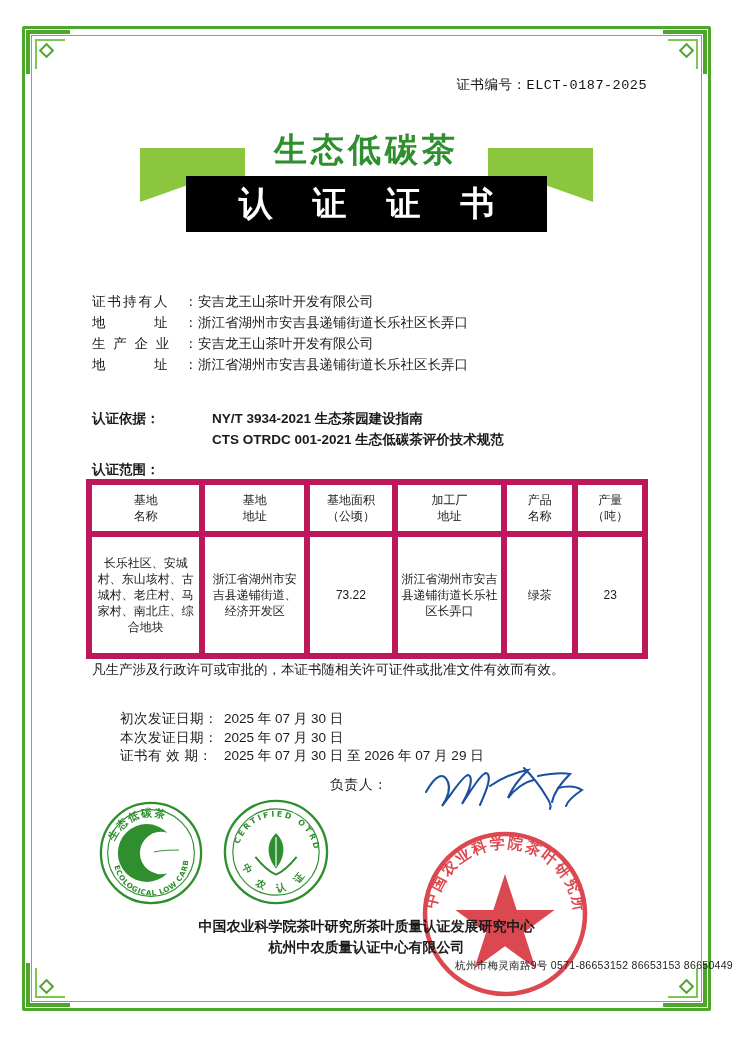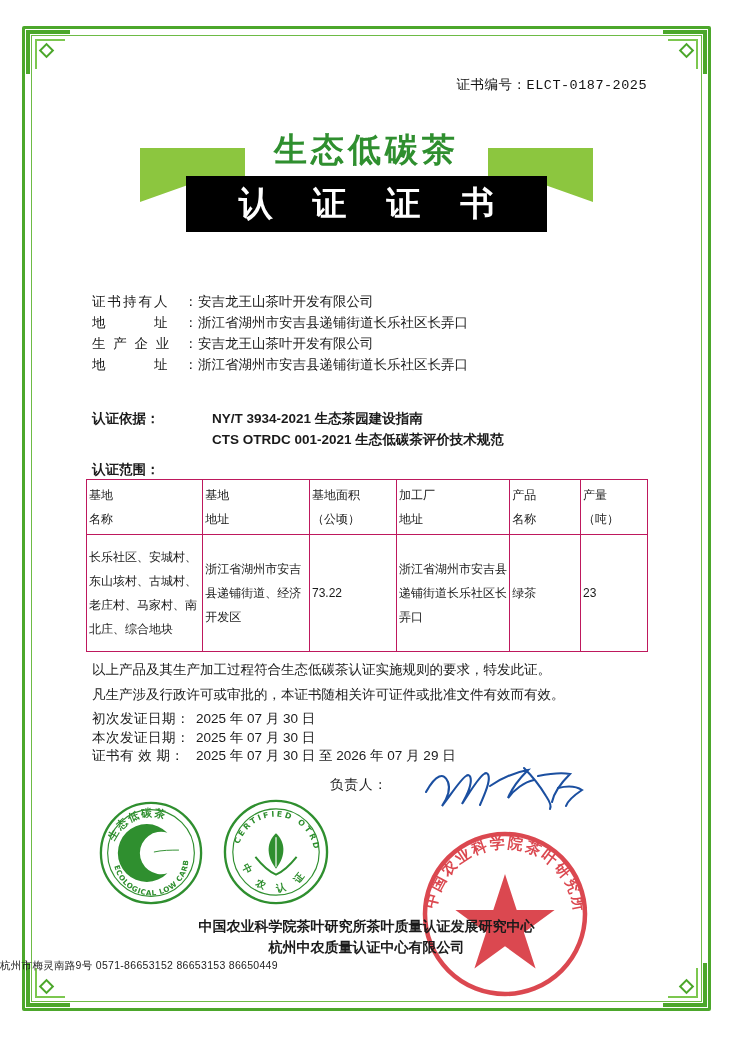--- a/index.html
+++ b/index.html
@@ -163,25 +163,25 @@
   }
   table.scope {
     position: absolute;
     left: 86px;
     top: 479px;
     width: 562px;
     border-collapse: collapse;
     font-size: 12px;
   }
   table.scope th, table.scope td {
-    border: 1px solid #be185d;
-    text-align: left;
+    border: 6px solid #be185d;
+    text-align: center;
     vertical-align: middle;
     padding: 3px 2px;
-    line-height: 24px;
+    line-height: 16px;
   }
   table.scope th { font-weight: normal; height: 40px; }
   table.scope td { height: 110px; }
   .col1 { width: 118px; }
   .col2 { width: 108px; }
   .col3 { width: 86px; }
   .col4 { width: 116px; }
   .col5 { width: 70px; }
   .col6 { width: 64px; }
 
@@ -197,21 +197,21 @@
 
   
   .dates {
     position: absolute;
     left: 92px;
     top: 710px;
     font-size: 13.5px;
     line-height: 18.5px;
   }
   .dates .drow { display: flex; white-space: nowrap; }
-  .dates .dlabel { width: 104px; letter-spacing: .5px; }
+  .dates .dlabel { width: 104px; letter-spacing: .5px; margin-left: 28px; }
 
   
   .sign-label {
     position: absolute;
     left: 330px;
     top: 776px;
     font-size: 13.5px;
     letter-spacing: 1px;
   }
   .signature {
@@ -248,21 +248,21 @@
     text-align: center;
     font-size: 14px;
     font-weight: bold;
     line-height: 21px;
   }
   .footer-addr {
     position: absolute;
     left: 0;
     top: 959px;
     width: 733px;
-    text-align: left;
+    text-align: right;
     font-size: 10.5px;
     color: #222;
     letter-spacing: .3px;
   }
 </style>
 </head>
 <body>
 
 <div class="page">
 
@@ -361,21 +361,20 @@
         <td>浙江省湖州市安吉县递铺街道、经济开发区</td>
         <td>73.22</td>
         <td>浙江省湖州市安吉县递铺街道长乐社区长弄口</td>
         <td>绿茶</td>
         <td>23</td>
       </tr>
     </tbody>
   </table>
 
   <div class="statement">
-    <div>以上产品及其生产加工过程符合生态低碳茶认证实施规则的要求，特发此证。</div>
     <div>凡生产涉及行政许可或审批的，本证书随相关许可证件或批准文件有效而有效。</div>
   </div>
 
   <div class="dates">
     <div class="drow">
       <span class="dlabel">初次发证日期：</span>
       <span>2025 年 07 月 30 日</span>
     </div>
     <div class="drow">
       <span class="dlabel">本次发证日期：</span>

